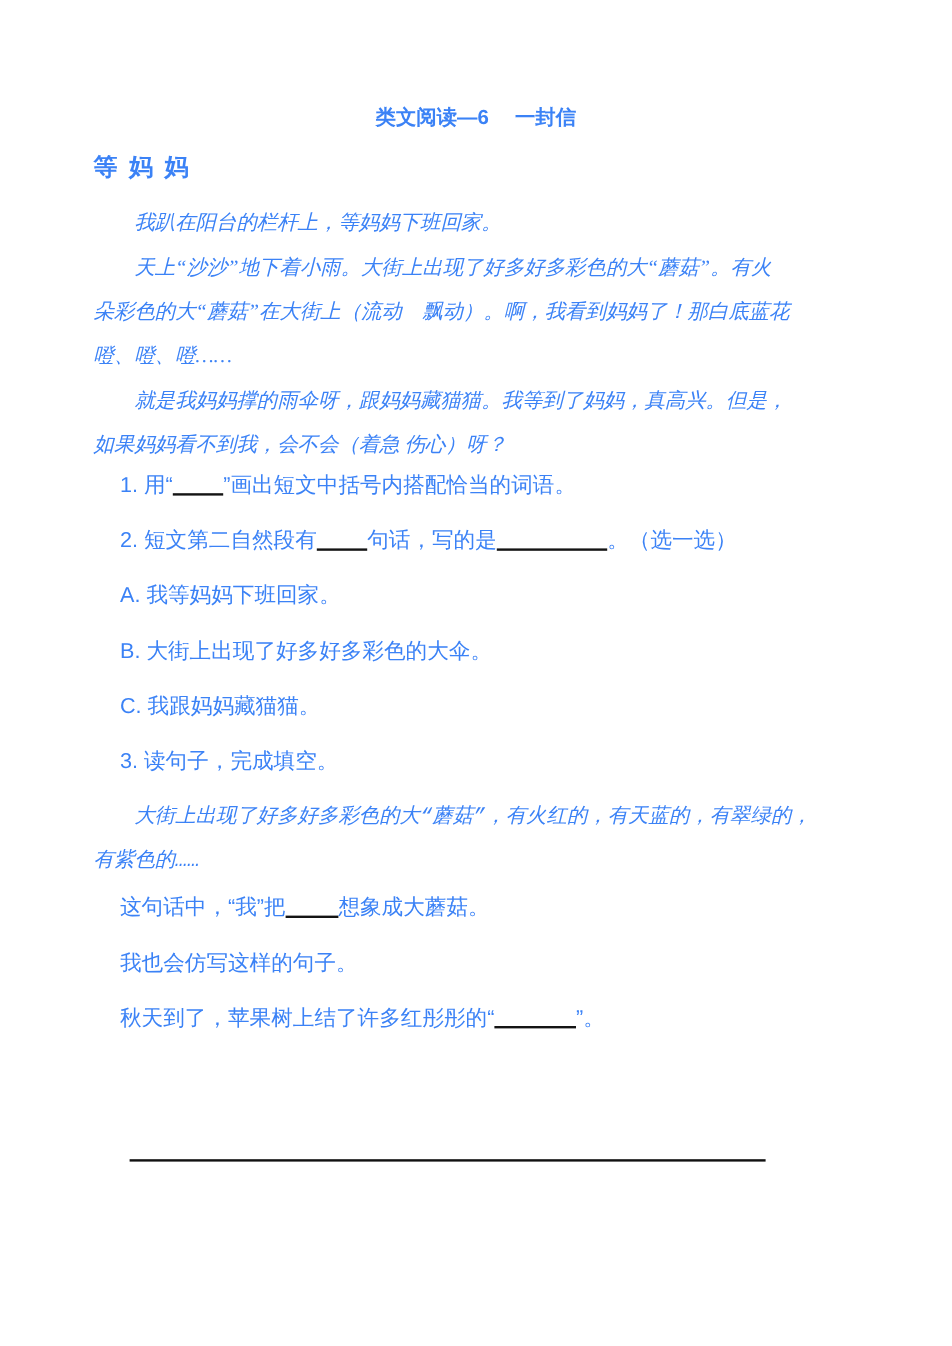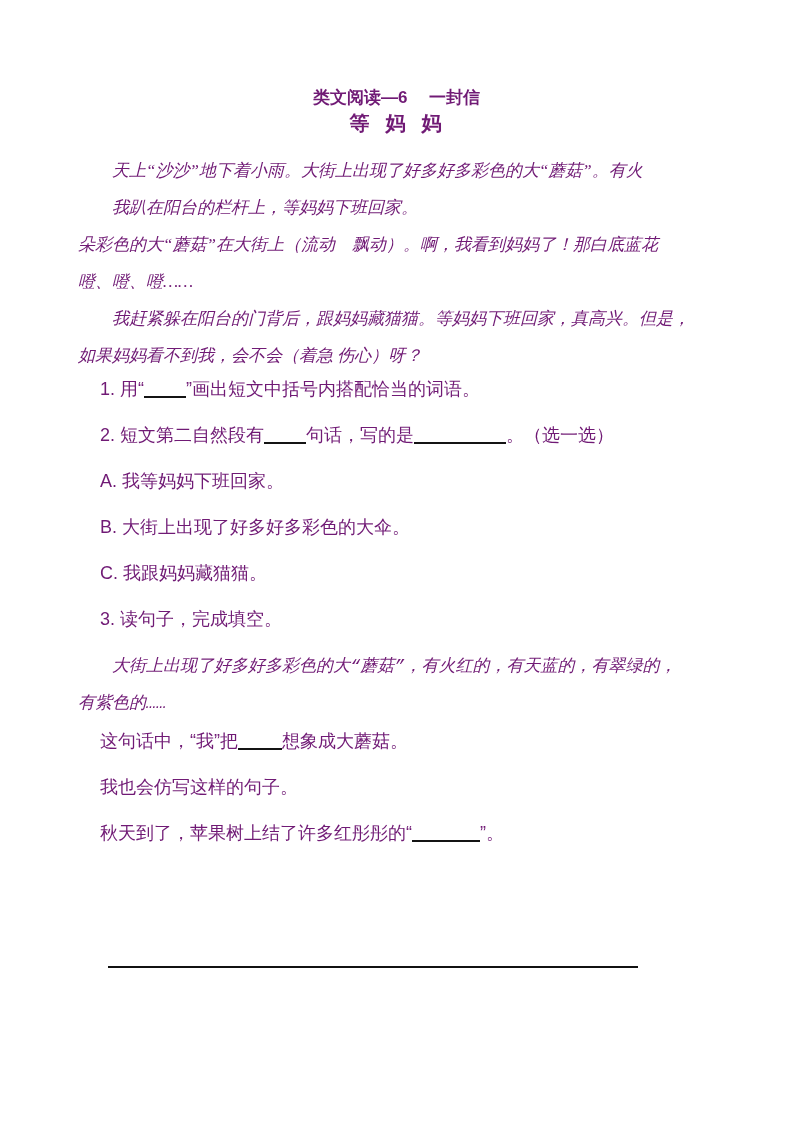--- a/index.html
+++ b/index.html
@@ -1,40 +1,39 @@
 <!DOCTYPE html>
 <html><head>
 <meta charset="utf-8">
 <style>
   html,body{margin:0;padding:0;background:#ffffff;}
   .page{
     position:relative;
     width:793px;height:1122px;
     background:#ffffff;
-    color:#701a75;
+    color:#3b82f6;
     font-family:"Liberation Sans", sans-serif;
     overflow:hidden;
     box-sizing:border-box;
     padding:88px 78px 0 78px;
   }
   .title{
     text-align:center;
     font-size:17px;
     font-weight:bold;
     line-height:20px;
     margin:0;
   }
   .subtitle{
-    text-align:center;
+    text-align:left;
     font-size:20px;
     font-weight:bold;
     letter-spacing:2px;
     line-height:26px;
-    margin:4px 0 0 0;
-    font-family:Liberation Mono, monospace;
+    margin:19px 0 0 0;
   }
   .passage{margin-top:14px;}
   .kai{
     font-family:"Liberation Serif", serif;
     font-style:italic;
   }
   .pline{
     font-size:17px;
     line-height:37px;
     white-space:nowrap;
@@ -71,25 +70,25 @@
 </style>
 </head>
 <body>
 
 <div class="page">
 
   <h1 class="title">类文阅读—6　 一封信</h1>
   <h2 class="subtitle">等 妈 妈</h2>
 
   <div class="passage kai">
+    <p class="pline indent">我趴在阳台的栏杆上，等妈妈下班回家。</p>
     <p class="pline indent">天上“沙沙”地下着小雨。大街上出现了好多好多彩色的大“蘑菇”。有火</p>
-    <p class="pline indent">我趴在阳台的栏杆上，等妈妈下班回家。</p>
     <p class="pline">朵彩色的大“蘑菇”在大街上（流动　飘动）。啊，我看到妈妈了！那白底蓝花</p>
     <p class="pline">噔、噔、噔……</p>
-    <p class="pline indent">我赶紧躲在阳台的门背后，跟妈妈藏猫猫。等妈妈下班回家，真高兴。但是，</p>
+    <p class="pline indent">就是我妈妈撑的雨伞呀，跟妈妈藏猫猫。我等到了妈妈，真高兴。但是，</p>
     <p class="pline">如果妈妈看不到我，会不会（着急 伤心）呀？</p>
   </div>
 
   <div class="questions">
     <p class="qline"><span>1. 用“</span><span class="blank w42"></span><span>”画出短文中括号内搭配恰当的词语。</span></p>
 
     <p class="qline"><span>2. 短文第二自然段有</span><span class="blank w42"></span><span>句话，写的是</span><span class="blank w92"></span><span>。（选一选）</span></p>
 
     <p class="qline">A. 我等妈妈下班回家。</p>
     <p class="qline">B. 大街上出现了好多好多彩色的大伞。</p>

